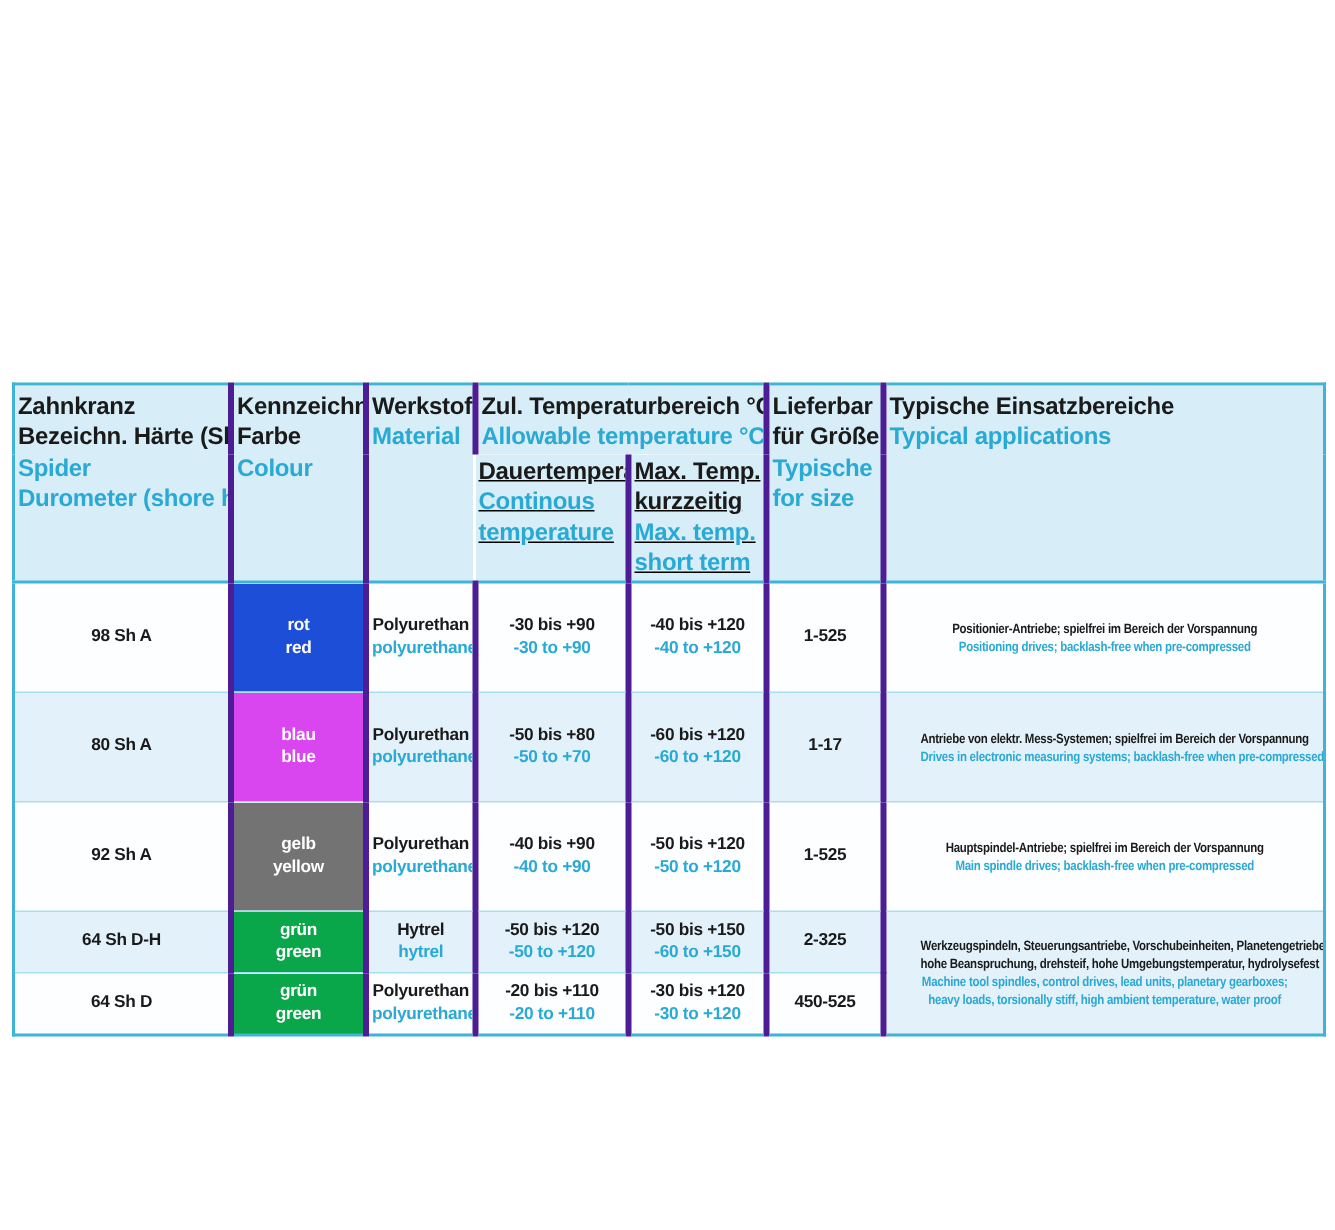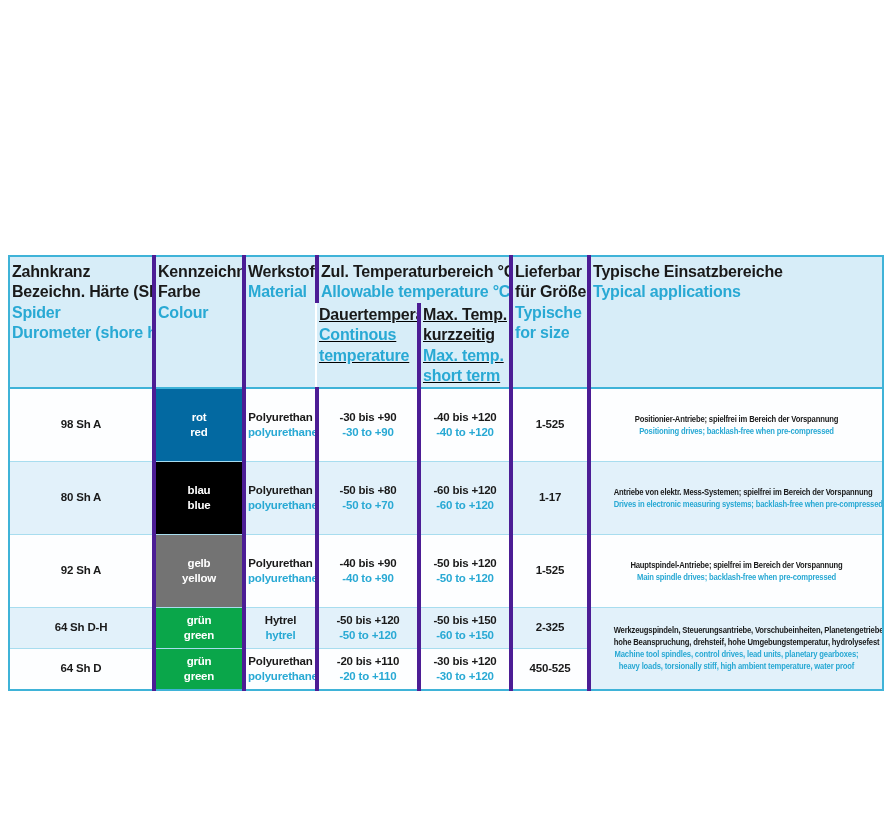--- a/index.html
+++ b/index.html
@@ -134,21 +134,21 @@
 short term</div>
           </th>
         </tr>
       </thead>
       <tbody>
 
         <tr class="r1 r-white">
           <td class="first-col">
               <div class="de">98 Sh A</div>
             </td>
-          <td class="swatch" style="background: #0369a1;">
+          <td class="swatch" style="background: #1d4ed8;">
             <div class="de">rot</div>
             <div class="en">red</div>
           </td>
           <td>
             <div class="de">Polyurethan</div>
             <div class="en">polyurethane</div>
           </td>
           <td>
             <div class="de">-30 bis +90</div>
             <div class="en">-30 to +90</div>
@@ -163,21 +163,21 @@
           <td class="apps">
             <div class="app-line de">Positionier-Antriebe; spielfrei im Bereich der Vorspannung</div>
             <div class="app-line en">Positioning drives; backlash-free when pre-compressed</div>
           </td>
         </tr>
 
         <tr class="r-tint">
           <td class="first-col">
               <div class="de">80 Sh A</div>
             </td>
-          <td class="swatch" style="background: #000000;">
+          <td class="swatch" style="background: #d946ef;">
             <div class="de">blau</div>
             <div class="en">blue</div>
           </td>
           <td>
             <div class="de">Polyurethan</div>
             <div class="en">polyurethane</div>
           </td>
           <td>
             <div class="de">-50 bis +80</div>
             <div class="en">-50 to +70</div>

